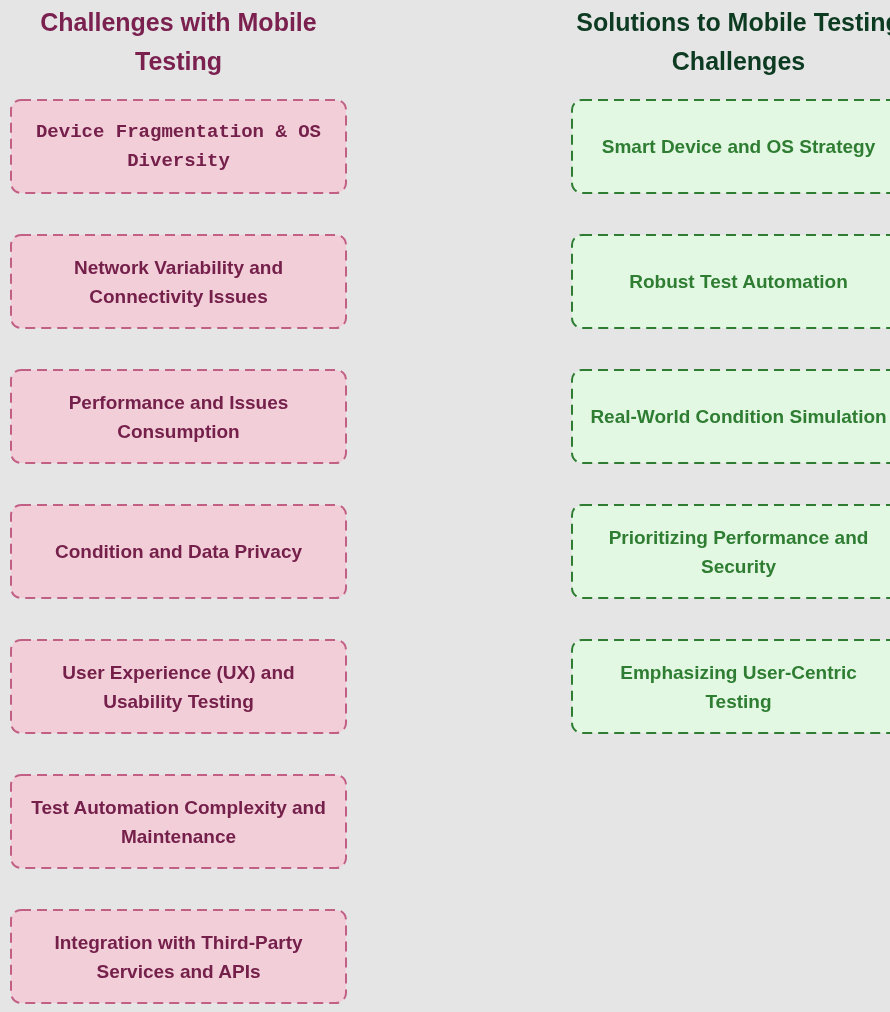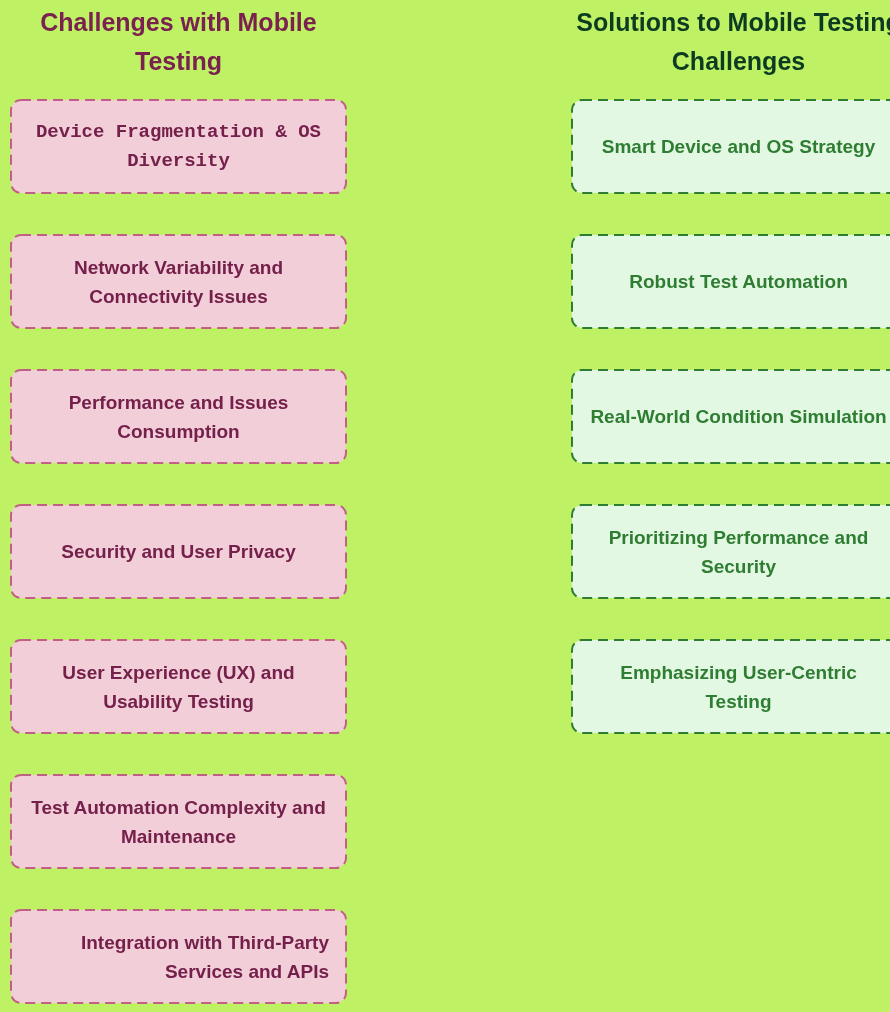--- a/index.html
+++ b/index.html
@@ -5,21 +5,21 @@
   html, body {
     margin: 0;
     padding: 0;
     background: #ffffff;
     font-family: "Liberation Sans", sans-serif;
   }
   #canvas {
     position: relative;
     width: 890px;
     height: 1012px;
-    background: #bef264;
+    background: #e5e5e5;
     overflow: hidden;
   }
   .column {
     position: absolute;
     top: 0;
   }
   #col-challenges { left: 10px;  width: 337px; }
   #col-solutions  { left: 571px; width: 335px; }
   .col-title {
     box-sizing: border-box;
@@ -79,39 +79,39 @@
         <div class="box">
           <svg width="337" height="95">
             <rect x="1" y="1" width="335" height="93" rx="10" ry="10" fill="#f2ced8" stroke="#c25f85" stroke-width="2" stroke-dasharray="10,6"></rect>
           </svg>
           <div class="box-label" style="color: rgb(117, 32, 75);">Performance and Issues Consumption</div>
         </div>
         <div class="box">
           <svg width="337" height="95">
             <rect x="1" y="1" width="335" height="93" rx="10" ry="10" fill="#f2ced8" stroke="#c25f85" stroke-width="2" stroke-dasharray="10,6"></rect>
           </svg>
-          <div class="box-label" style="color: rgb(117, 32, 75);">Security and User Privacy</div>
+          <div class="box-label" style="color: rgb(117, 32, 75);">Condition and Data Privacy</div>
         </div>
         <div class="box">
           <svg width="337" height="95">
             <rect x="1" y="1" width="335" height="93" rx="10" ry="10" fill="#f2ced8" stroke="#c25f85" stroke-width="2" stroke-dasharray="10,6"></rect>
           </svg>
           <div class="box-label" style="color: rgb(117, 32, 75);">User Experience (UX) and Usability Testing</div>
         </div>
         <div class="box">
           <svg width="337" height="95">
             <rect x="1" y="1" width="335" height="93" rx="10" ry="10" fill="#f2ced8" stroke="#c25f85" stroke-width="2" stroke-dasharray="10,6"></rect>
           </svg>
           <div class="box-label" style="color: rgb(117, 32, 75); text-align: center;">Test Automation Complexity and Maintenance</div>
         </div>
         <div class="box">
           <svg width="337" height="95">
             <rect x="1" y="1" width="335" height="93" rx="10" ry="10" fill="#f2ced8" stroke="#c25f85" stroke-width="2" stroke-dasharray="10,6"></rect>
           </svg>
-          <div class="box-label" style="color: rgb(117, 32, 75); text-align: right;">Integration with Third-Party Services and APIs</div>
+          <div class="box-label" style="color: rgb(117, 32, 75);">Integration with Third-Party Services and APIs</div>
         </div>
       </div>
   </div>
 
   <div class="column" id="col-solutions">
     <div class="col-title" style="color: rgb(13, 59, 34);">Solutions to Mobile Testing Challenges</div>
     <div class="boxes">
         <div class="box">
           <svg width="335" height="95">
             <rect x="1" y="1" width="333" height="93" rx="10" ry="10" fill="#e3f8e3" stroke="#2e7d32" stroke-width="2" stroke-dasharray="10,6"></rect>

